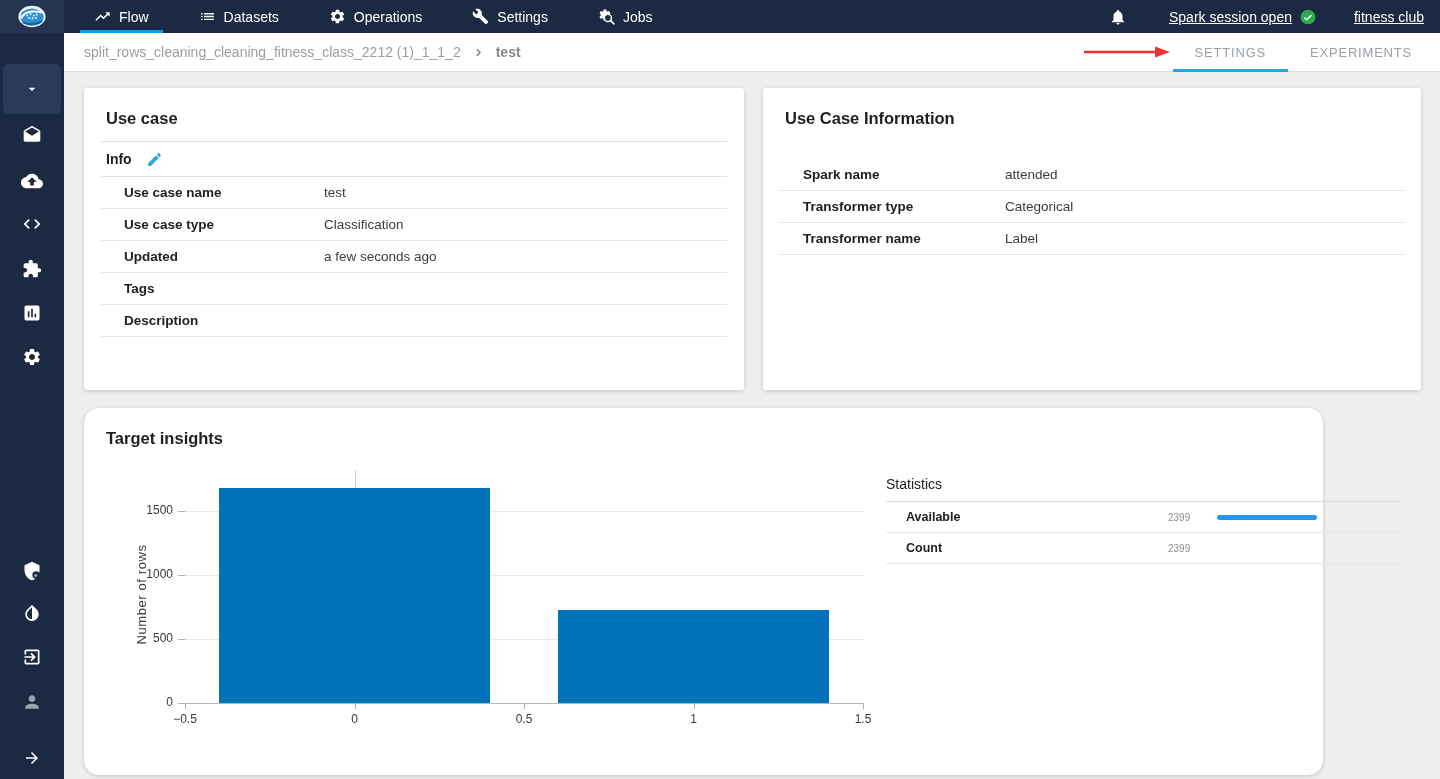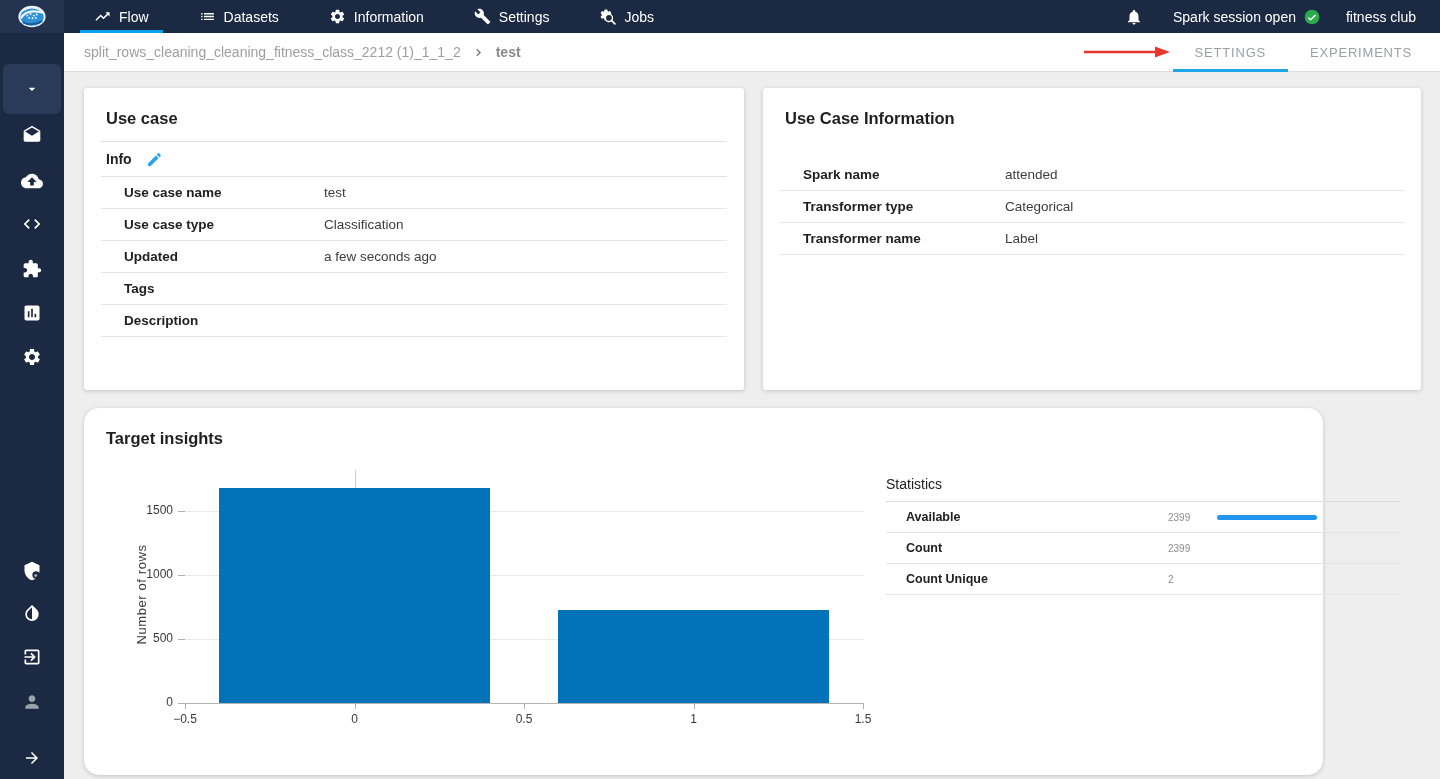--- a/index.html
+++ b/index.html
@@ -6,21 +6,21 @@
   html,body { width:1440px; height:779px; }
   body { font-family:"Liberation Sans", sans-serif; background:#eeeeee; overflow:hidden; position:relative; }
 
   
   .topbar { position:absolute; left:0; top:0; width:1440px; height:33px; background:#1c2942; display:flex; z-index:5; }
   .logo-cell { width:64px; height:33px; background:#243350; display:flex; align-items:center; justify-content:center; flex:0 0 64px; }
   .topnav { display:flex; align-items:stretch; padding-left:16px; flex:1; }
   .nav-tab { display:flex; align-items:center; gap:8px; padding:0 14px; margin-right:22px; color:#ffffff; font-size:14px; cursor:pointer; position:relative; }
   .nav-tab svg { width:17px; height:17px; fill:#ffffff; }
   .nav-tab.active::after { content:""; position:absolute; left:0; right:0; bottom:0; height:3px; background:#0aa0f0; }
-  .topbar-right { display:flex; align-items:center; gap:4px; padding-right:24px; color:#ffffff; font-size:14px; }
+  .topbar-right { display:flex; align-items:center; gap:16px; padding-right:16px; color:#ffffff; font-size:14px;text-decoration:underline; }
   .bell-wrap { margin-right:26px; display:flex; align-items:center; }
   .bell-wrap svg { width:18px; height:18px; fill:#ffffff; }
   .session-status { display:flex; align-items:center; gap:8px; margin-right:22px; }
   .check-ic { width:16px; height:16px; }
 
   
   .crumbbar { position:absolute; left:64px; top:33px; width:1376px; height:39px; background:#ffffff; border-bottom:1px solid #dcdcdc; display:flex; align-items:center; z-index:4; }
   .crumbs { display:flex; align-items:center; padding-left:20px; font-size:14px; color:#9e9e9e; flex:1; gap:8px; }
   .crumb-current { color:#8a8a8a; font-weight:700; }
   .chev { width:15px; height:15px; fill:#757575; margin:0 2px; }
@@ -107,21 +107,21 @@
     <div class="nav-tab">
       <svg viewBox="0 0 24 24">
           <path d="M3 13h2v-2H3v2zm0 4h2v-2H3v2zm0-8h2V7H3v2zm4 4h14v-2H7v2zm0 4h14v-2H7v2zM7 7v2h14V7H7z"></path>
         </svg>
       <span>Datasets</span>
     </div>
     <div class="nav-tab">
       <svg viewBox="0 0 24 24">
           <path d="M19.14 12.94c.04-.3.06-.61.06-.94 0-.32-.02-.64-.07-.94l2.03-1.58c.18-.14.23-.41.12-.61l-1.92-3.32c-.12-.22-.37-.29-.59-.22l-2.39.96c-.5-.38-1.03-.7-1.62-.94l-.36-2.54c-.04-.24-.24-.41-.48-.41h-3.84c-.24 0-.43.17-.47.41l-.36 2.54c-.59.24-1.13.57-1.62.94l-2.39-.96c-.22-.08-.47 0-.59.22L2.74 8.87c-.12.21-.08.47.12.61l2.03 1.58c-.05.3-.09.63-.09.94s.02.64.07.94l-2.03 1.58c-.18.14-.23.41-.12.61l1.92 3.32c.12.22.37.29.59.22l2.39-.96c.5.38 1.03.7 1.62.94l.36 2.54c.05.24.24.41.48.41h3.84c.24 0 .44-.17.47-.41l.36-2.54c.59-.24 1.13-.56 1.62-.94l2.39.96c.22.08.47 0 .59-.22l1.92-3.32c.12-.22.07-.47-.12-.61l-2.01-1.58zM12 15.6c-1.98 0-3.6-1.62-3.6-3.6s1.62-3.6 3.6-3.6 3.6 1.62 3.6 3.6-1.62 3.6-3.6 3.6z"></path>
         </svg>
-      <span>Information</span>
+      <span>Operations</span>
     </div>
     <div class="nav-tab">
       <svg viewBox="0 0 24 24">
           <path d="M22.7 19l-9.1-9.1c.9-2.3.4-5-1.5-6.9-2-2-5-2.4-7.4-1.3L9 6 6 9 1.6 4.7C.4 7.1.9 10.1 2.9 12.1c1.9 1.9 4.6 2.4 6.9 1.5l9.1 9.1c.4.4 1 .4 1.4 0l2.3-2.3c.5-.4.5-1.1.1-1.4z"></path>
         </svg>
       <span>Settings</span>
     </div>
     <div class="nav-tab">
       <svg viewBox="0 0 24 24">
         <g transform="scale(0.82)">
@@ -326,19 +326,15 @@
       <div class="stats-title">Statistics</div>
       <div class="stat-row">
         <span class="stat-label">Available</span>
         <span class="stat-value">2399</span>
         <span class="stat-bar"></span>
       </div>
       <div class="stat-row">
         <span class="stat-label">Count</span>
         <span class="stat-value">2399</span>
       </div>
-      <div class="stat-row">
-        <span class="stat-label">Count Unique</span>
-        <span class="stat-value">2</span>
-      </div>
     </div>
   </div>
 </div>
 
 </body></html>

